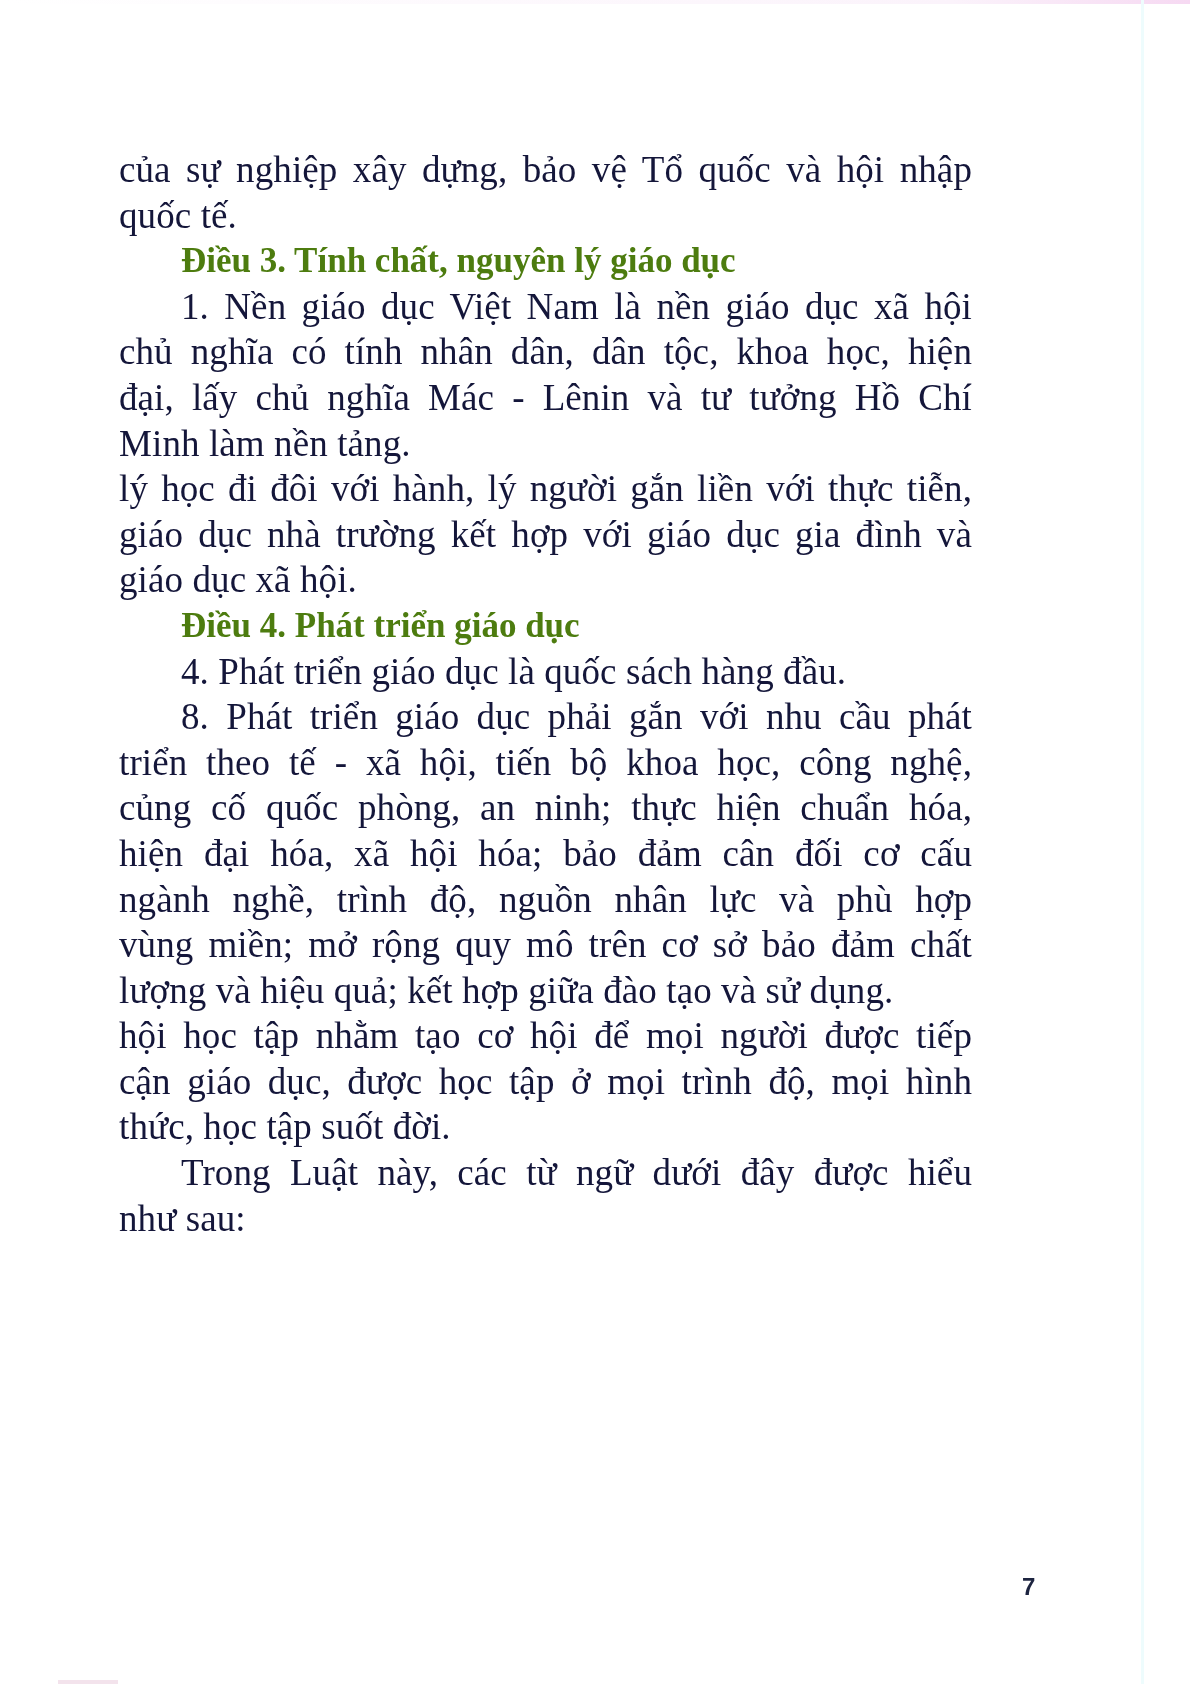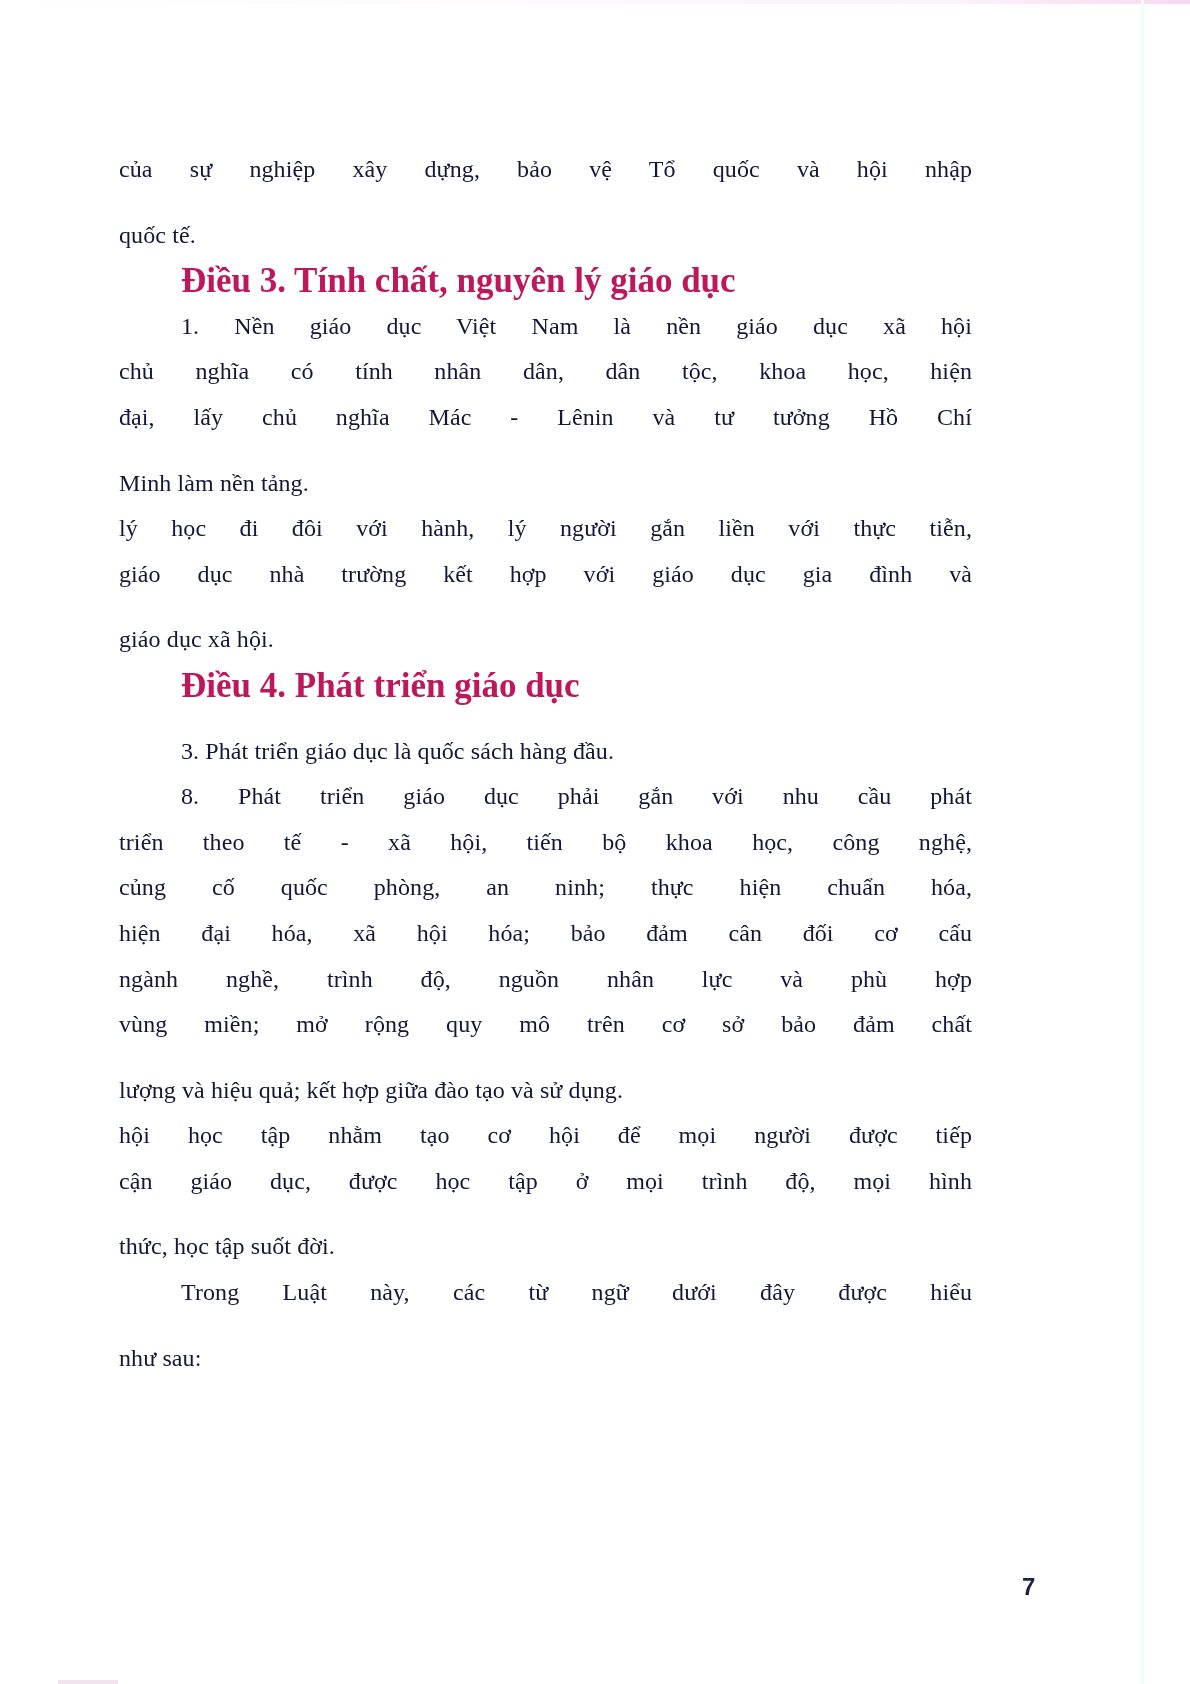--- a/index.html
+++ b/index.html
@@ -27,43 +27,42 @@
       width: 3px; height: 1684px;
       background: #eefcfd;
     }
     .content {
       position: absolute;
       left: 119px;
       top: 147px;
       width: 853px;
     }
     .line {
-      font-size: 24px;
+      font-size: 37px;
       line-height: 45.6px;
       height: 45.6px;
       white-space: nowrap;
       text-align: justify;
       text-align-last: justify;
       letter-spacing: 0.1px;
     }
     .line.last {
       text-align-last: left;
-      margin-top: 20px;
     }
     .line.indent {
       padding-left: 62px;
     }
     .heading {
       font-weight: bold;
       font-size: 35px;
       line-height: 45.6px;
       height: 45.6px;
       padding-left: 62px;
       white-space: nowrap;
-      color: #be185d;
+      color: #4d7c0f;
     }
     .page-number {
       position: absolute;
       left: 1022px;
       top: 1573px;
       font-family: "Liberation Sans", "DejaVu Sans", sans-serif;
       font-size: 24px;
       font-weight: bold;
       color: #1d2440;
     }
@@ -98,21 +97,21 @@
 
   <div>
     <div class="line">lý học đi đôi với hành, lý người gắn liền với thực tiễn,</div>
     <div class="line">giáo dục nhà trường kết hợp với giáo dục gia đình và</div>
     <div class="line last">giáo dục xã hội.</div>
   </div>
 
   <div class="heading">Điều 4. Phát triển giáo dục</div>
 
   <div>
-    <div class="line indent last">3. Phát triển giáo dục là quốc sách hàng đầu.</div>
+    <div class="line indent last">4. Phát triển giáo dục là quốc sách hàng đầu.</div>
   </div>
 
   <div>
     <div class="line indent">8. Phát triển giáo dục phải gắn với nhu cầu phát</div>
     <div class="line">triển theo tế - xã hội, tiến bộ khoa học, công nghệ,</div>
     <div class="line">củng cố quốc phòng, an ninh; thực hiện chuẩn hóa,</div>
     <div class="line">hiện đại hóa, xã hội hóa; bảo đảm cân đối cơ cấu</div>
     <div class="line">ngành nghề, trình độ, nguồn nhân lực và phù hợp</div>
     <div class="line">vùng miền; mở rộng quy mô trên cơ sở bảo đảm chất</div>
     <div class="line last">lượng và hiệu quả; kết hợp giữa đào tạo và sử dụng.</div>

